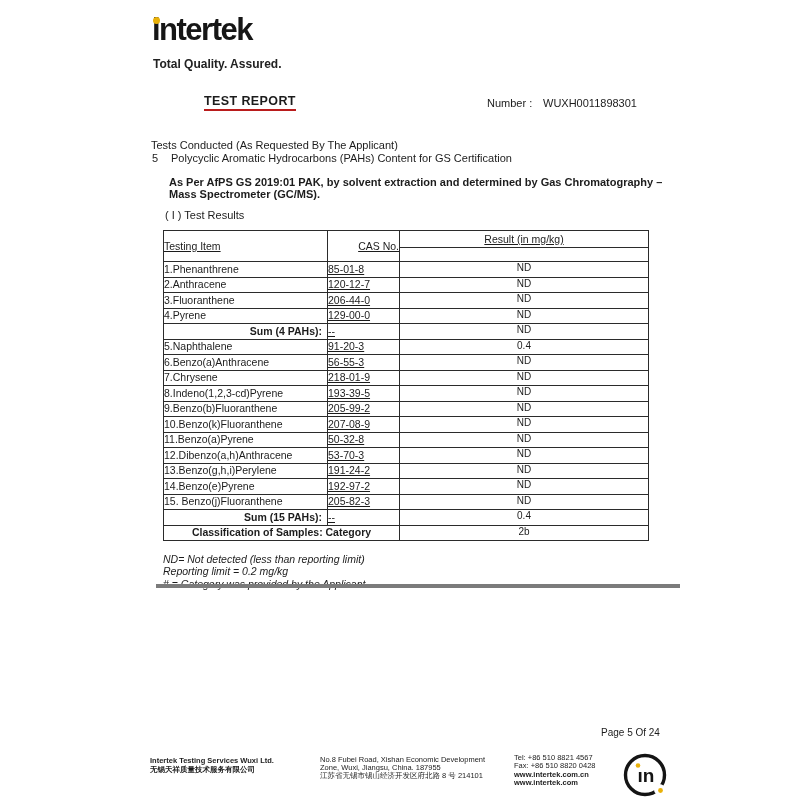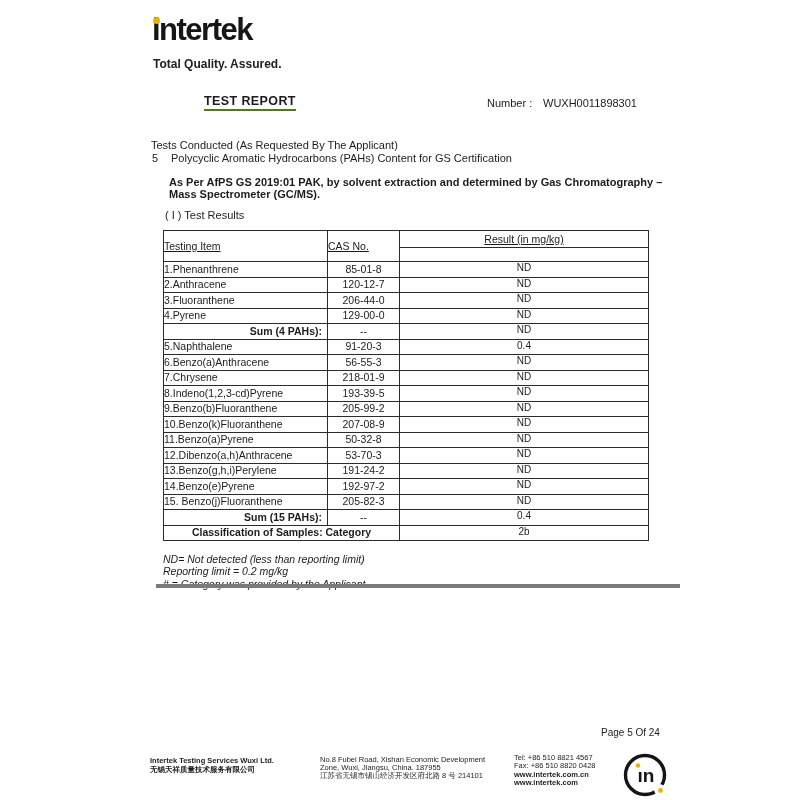--- a/index.html
+++ b/index.html
@@ -18,21 +18,21 @@
   }
   .logo-dot{
     position:absolute;width:7px;height:7px;border-radius:50%;
     left:1px;top:3px;background:#e9b109;
   }
   .tagline{left:153px;top:57px;font-size:12px;font-weight:bold;color:#222;}
 
   
   .report-title{
     left:204px;top:94px;font-size:12.5px;font-weight:bold;letter-spacing:.4px;
-    border-bottom:2px solid #4d7c0f;padding-bottom:1px;
+    border-bottom:2px solid #b91c1c;padding-bottom:1px;
   }
   .num-label{left:487px;top:97px;font-size:11px;}
   .num-value{left:543px;top:97px;font-size:11px;}
 
   
   .line-tests{left:151px;top:139px;font-size:11px;}
   .sec-no{left:152px;top:152px;font-size:11px;}
   .sec-title{left:171px;top:152px;font-size:11px;}
   .method{left:169px;top:176px;width:512px;font-size:11px;line-height:12px;font-weight:bold;}
   .results-heading{left:165px;top:209px;font-size:11px;}
@@ -40,26 +40,26 @@
   
   table.results{
     left:163px;top:230px;width:485px;position:absolute;
     border-collapse:collapse;table-layout:fixed;font-size:10.5px;color:#1c1c1c;
   }
   table.results th,table.results td{
     border:1px solid #2b2b2b;padding:0;line-height:11px;overflow:hidden;white-space:nowrap;
   }
   table.results thead th{font-weight:normal;text-decoration:underline;height:16px;vertical-align:middle;}
   th.h-item{text-align:left;padding-left:4px;}
-  th.h-cas{text-align:left;}
+  th.h-cas{text-align:right;}
   th.h-result{}
   tr.subhead td{height:13px;}
   tbody td{height:14.5px;}
   td.c1{text-align:left;padding-left:5px;vertical-align:middle;}
-  td.c2{text-align:center;vertical-align:middle;}
+  td.c2{vertical-align:middle;text-decoration:underline;}
   td.c3{text-align:center;vertical-align:top;padding-top:1.5px;font-size:10px;}
   tr.sum td.c1{font-weight:bold;text-align:right;padding-right:5px;}
   td.clsf{font-weight:bold;text-align:center;vertical-align:middle;}
 
   
   .notes{left:163px;top:553px;font-size:10.5px;line-height:12.3px;font-style:italic;}
   .rule{left:156px;top:584px;width:524px;height:4px;background:#7b7b7b;}
 
   
   .page-indicator{left:601px;top:727px;font-size:10px;}

